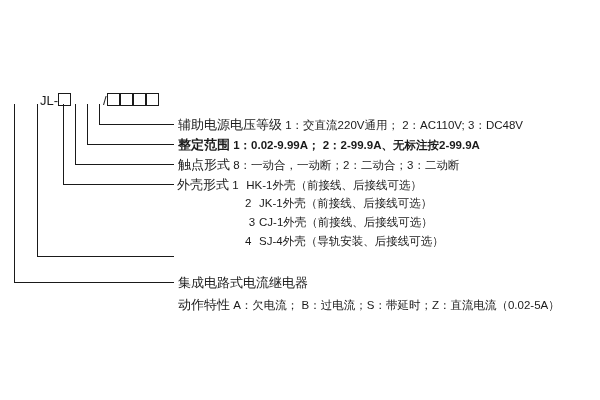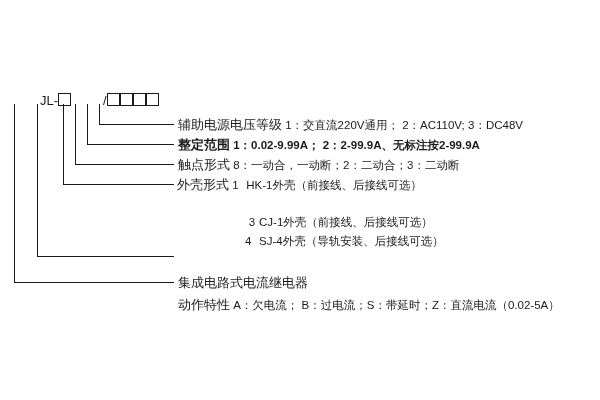--- a/index.html
+++ b/index.html
@@ -115,20 +115,23 @@
   <div class="row" style="left:178px; top:157px;">
     <span class="rowlabel">触点形式</span>
     <span>8：一动合，一动断；2：二动合；3：二动断</span>
   </div>
 
   <div class="row" style="left:160px; top:177px;margin-left:17px;">
     <span class="rowlabel">外壳形式</span>
     <span class="subnum">1</span><span>HK-1外壳（前接线、后接线可选）</span>
   </div>
 
+  <div class="sub" style="left:245px; top:196px;">
+    <span class="subnum">2</span><span>JK-1外壳（前接线、后接线可选）</span>
+  </div>
 
   <div class="sub" style="left:245px; top:215px;text-align:center;">
     <span class="subnum">3</span><span>CJ-1外壳（前接线、后接线可选）</span>
   </div>
 
   <div class="sub" style="left:245px; top:234px;">
     <span class="subnum">4</span><span>SJ-4外壳（导轨安装、后接线可选）</span>
   </div>
 
   <div class="row" style="left:178px; top:249px;margin-top:48px;">

